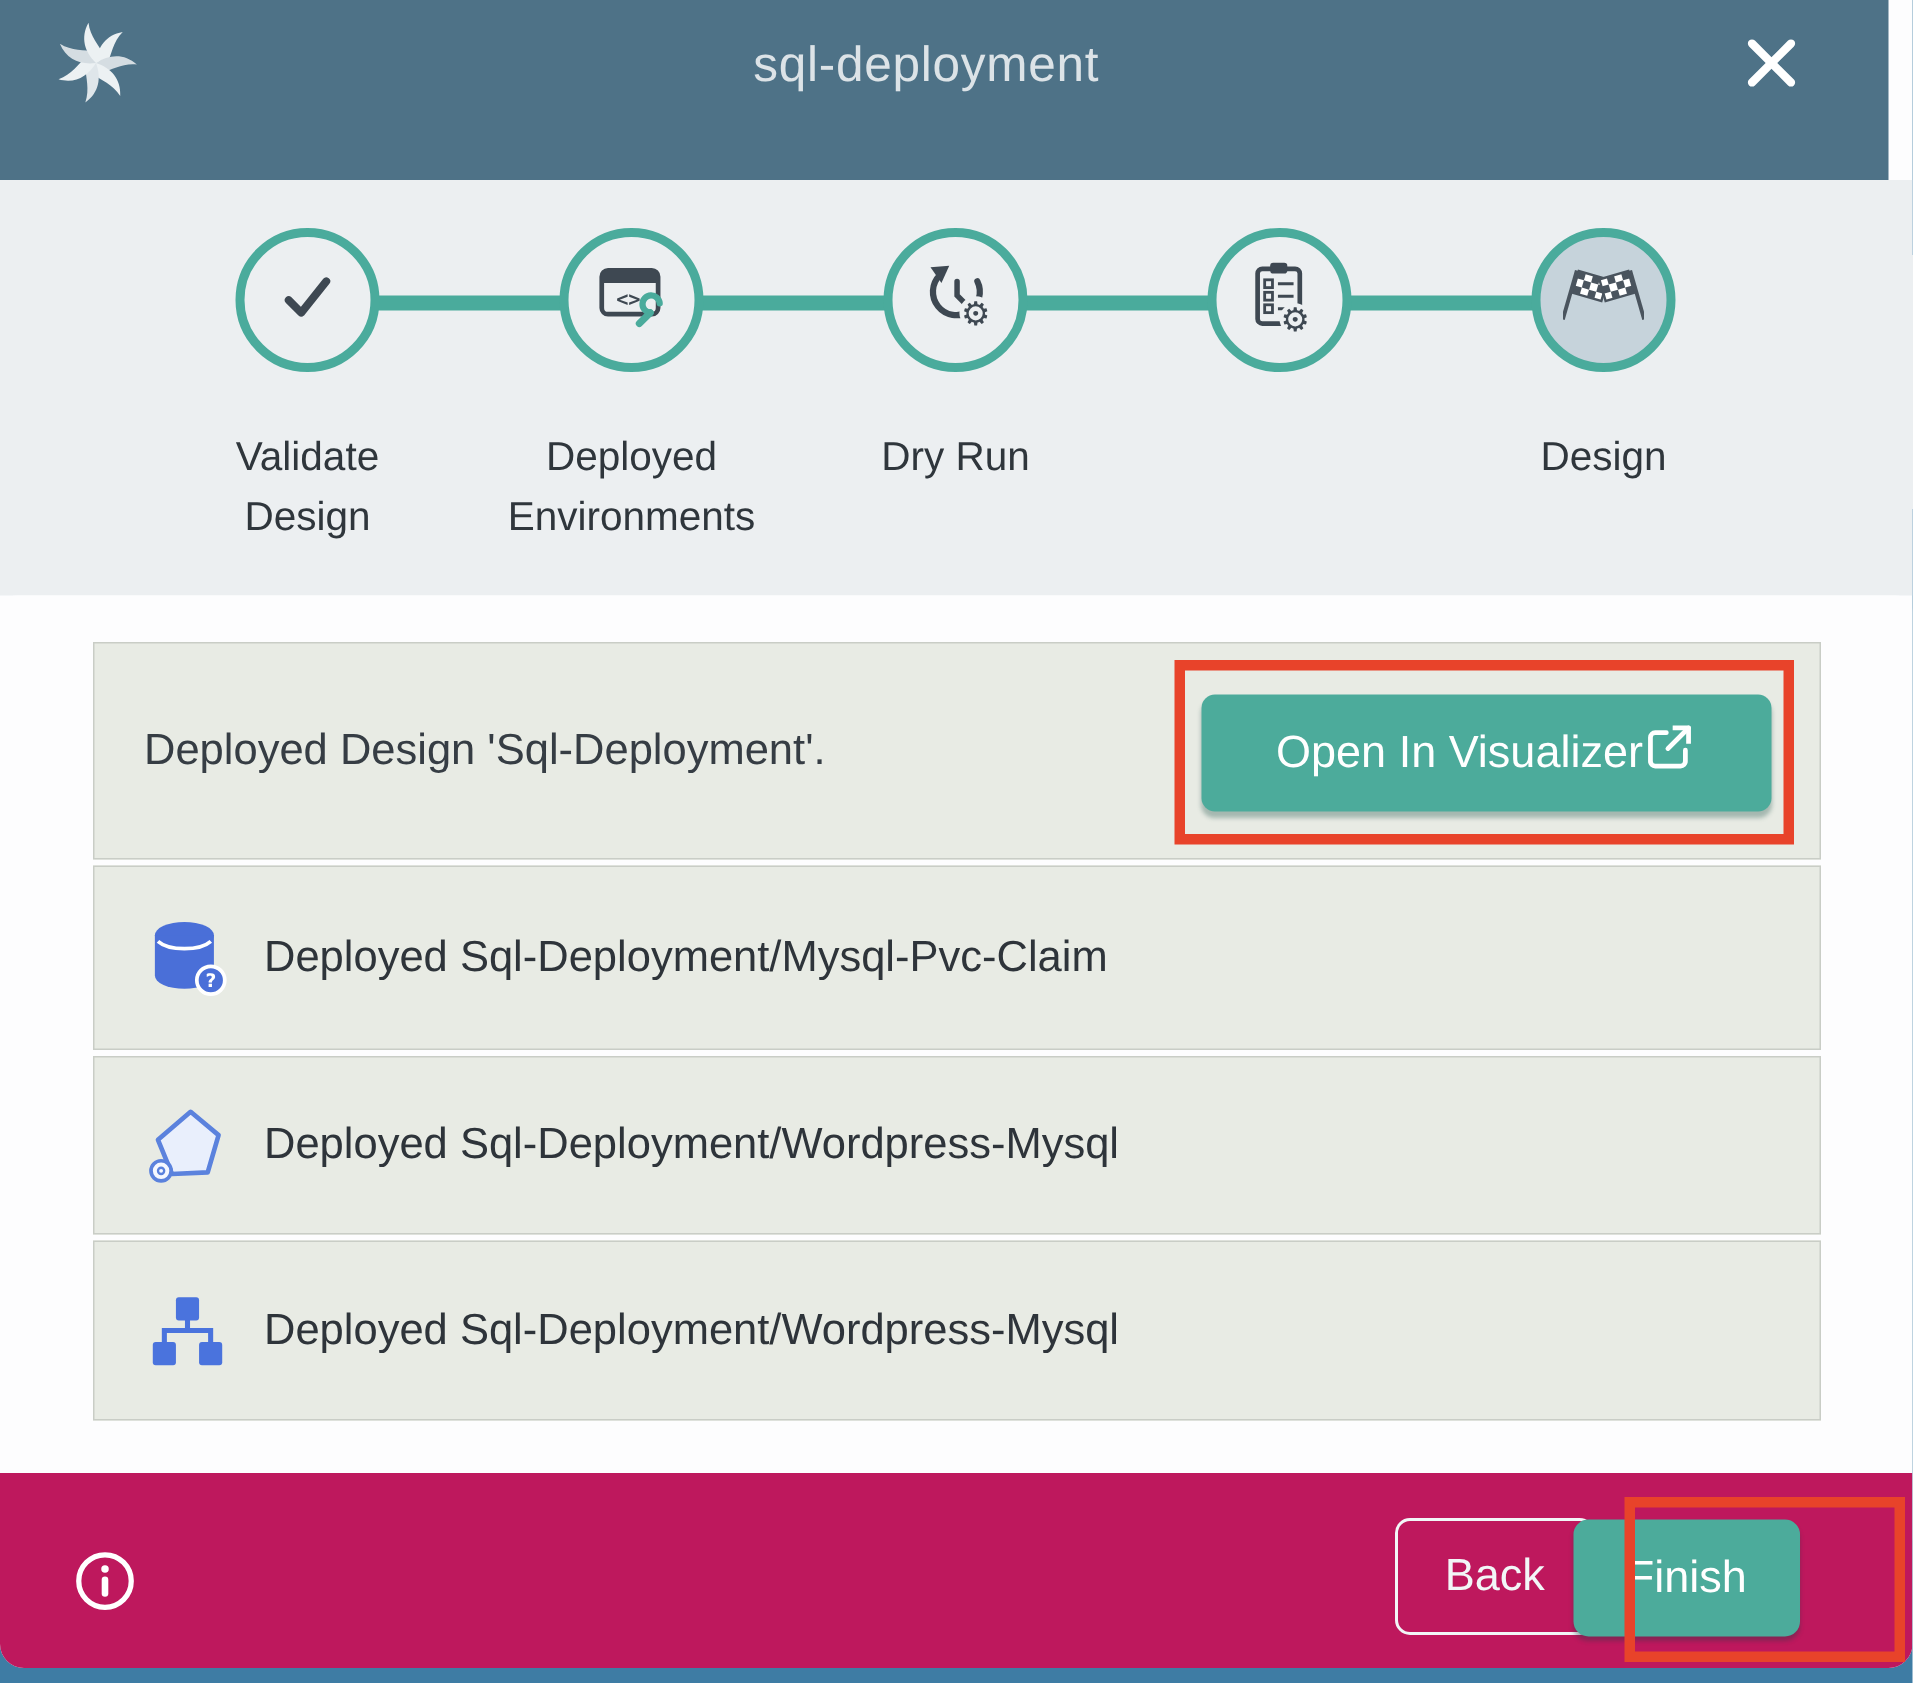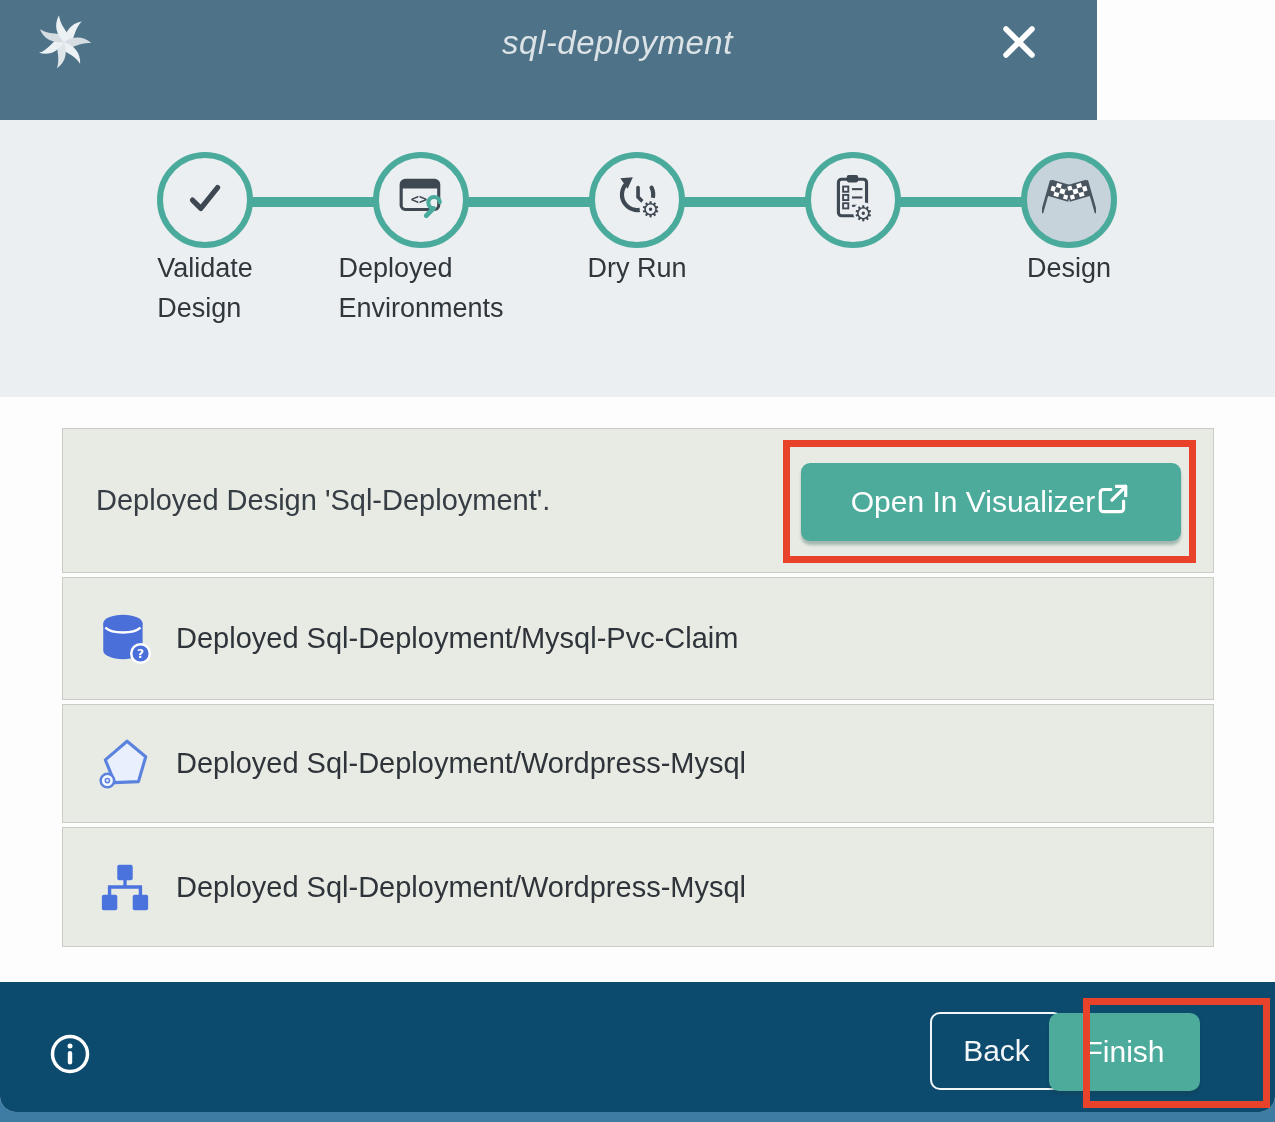--- a/index.html
+++ b/index.html
@@ -9,23 +9,22 @@
     background: #3e7ca4;
     position: relative;
     overflow: hidden;
   }
   .modal {
     position: absolute; left: 0; top: 0; width: 1275px; height: 1112px;
     border-radius: 0 0 16px 16px; overflow: hidden; background: #fdfdfe;
   }
   
   .header {
-    position: absolute; left: 0; top: 0; width: 1097px; height: 120px;
+    position: absolute; left: 0; top: 0; width: 1259px; height: 120px;
     background: #4e7287;
-    font-style: italic;
   }
   .logo { position: absolute; left: 34px; top: 12px; width: 60px; height: 60px; }
   .title {
     position: absolute; left: 0; top: 0; width: 1235px; height: 120px;
     display: flex; align-items: flex-start; justify-content: center;
     padding-top: 24px; color: #dce3e7; font-size: 33px; letter-spacing: .5px;
   }
   .close-btn { position: absolute; right: 58px; top: 22px; width: 40px; height: 40px; cursor: pointer; }
   
   .stepper {
@@ -42,22 +41,22 @@
   }
   .step { width: 216px; display: flex; flex-direction: column; align-items: center; }
   .step-circle {
     width: 96px; height: 96px; border-radius: 50%;
     border: 6px solid #4aab9c; background: #eceff1;
     display: flex; align-items: center; justify-content: center;
     position: relative; z-index: 2;
   }
   .step-circle.active { background: #c6d3db; }
   .step-label {
-    font-size: 27px; line-height: 40px; color: #2f363c;
-    white-space: pre-line;
+    margin-top: 36px; font-size: 27px; line-height: 40px; color: #2f363c;
+    text-align: center; white-space: pre-line;
   }
   
   .content { position: absolute; left: 0; top: 397px; width: 1275px; height: 639px; background: #fdfdfe; border-radius: 11px; }
   .row {
     position: absolute; left: 62px; width: 1152px;
     background: #e8ebe4; border: 1px solid #c9cdc6;
     display: flex; align-items: center;
   }
   .row-1 { top: 31px;  height: 145px; }
   .row-2 { top: 180px; height: 123px; }
@@ -71,21 +70,21 @@
     color: #ffffff; font-size: 30px; font-family: "Liberation Sans", sans-serif;
     display: flex; align-items: center; justify-content: center; 
     cursor: pointer;
   }
   .item-icon { margin-left: 33px; width: 58px; height: 58px; flex: 0 0 58px;
     display: flex; align-items: center; justify-content: center; }
   .item-text { margin-left: 22px; font-size: 29px; color: #2e343a; }
   
   .footer {
     position: absolute; left: 0; top: 982px; width: 1275px; height: 130px;
-    background: #0c4a6e;
+    background: #be185d;
   }
   .info-icon { position: absolute; left: 48px; top: 50px; width: 44px; height: 44px; cursor: pointer; }
   .back-btn {
     position: absolute; left: 930px; top: 30px; width: 133px; height: 78px;
     background: transparent; border: 2.5px solid #f2f6f7; border-radius: 10px;
     color: #f2f6f7; font-size: 30px; font-family: "Liberation Sans", sans-serif; cursor: pointer;
   }
   .finish-btn {
     position: absolute; left: 1049px; top: 31px; width: 151px; height: 78px;
     background: #4cab9b; border: none; border-radius: 10px;

